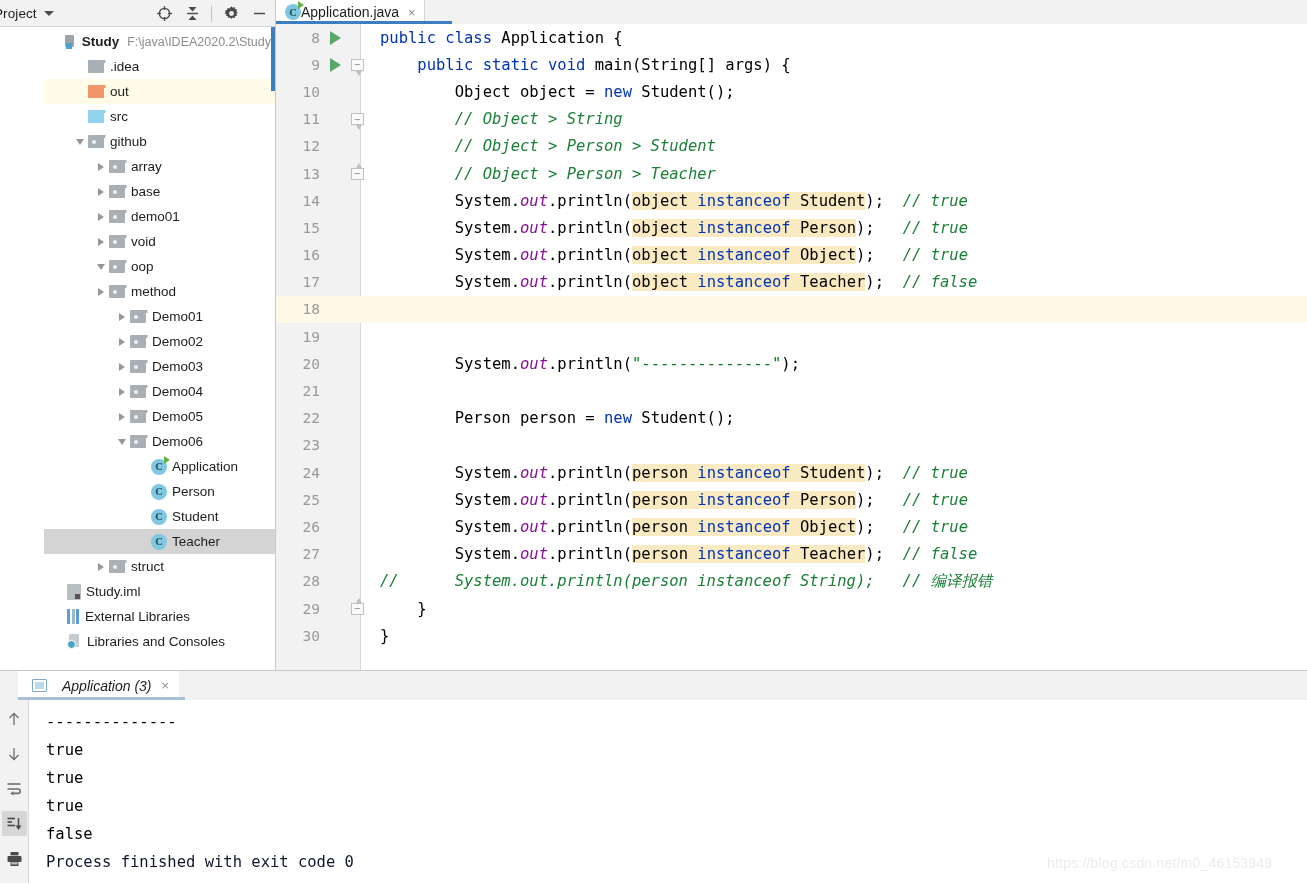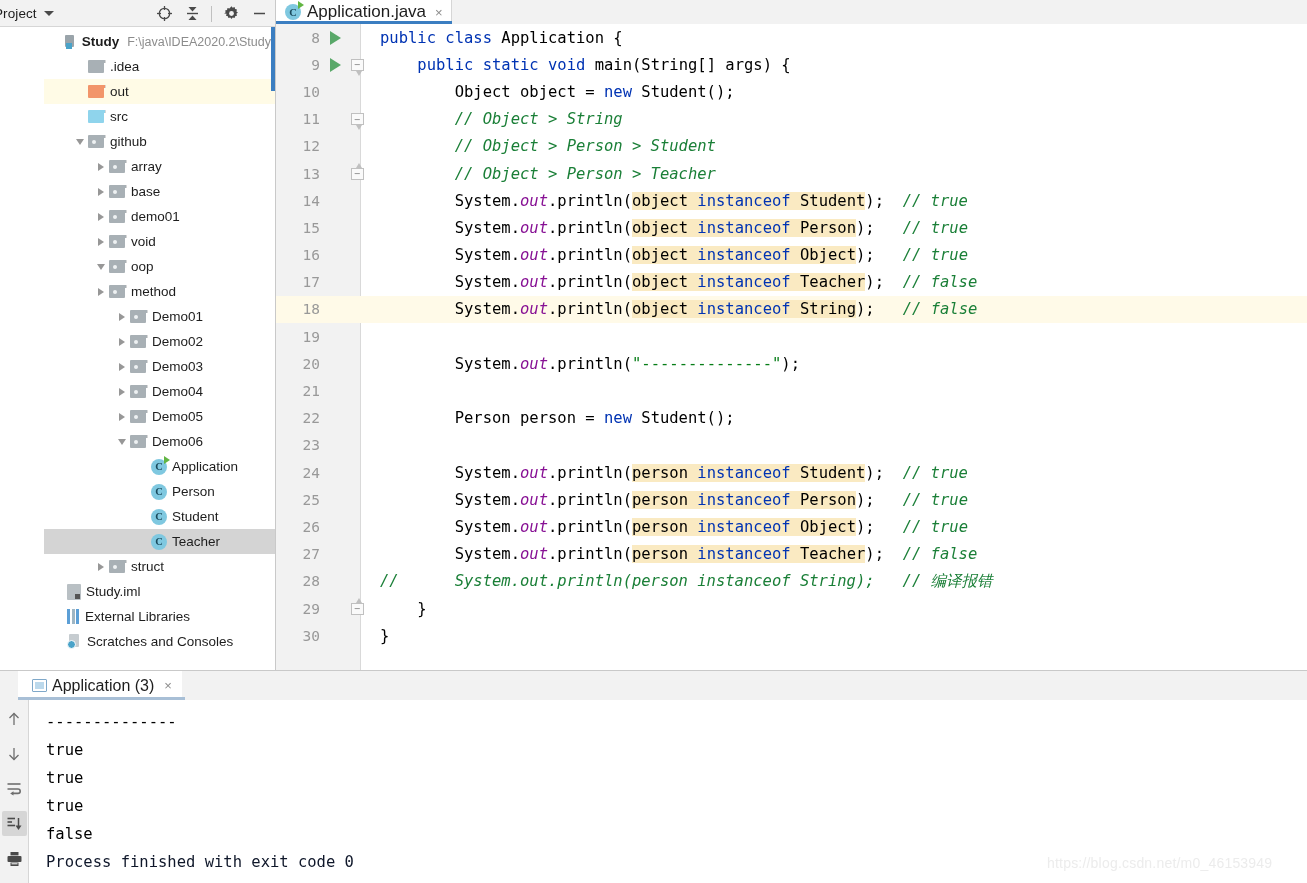--- a/index.html
+++ b/index.html
@@ -117,21 +117,21 @@
     position: absolute; left: 276px; top: 0;
     width: 1031px; height: 670px; background: #ffffff;
   }
   .tabbar { height: 24px; background: #f2f2f2; position: relative; }
   .tab {
     position: absolute; left: 0; top: 0; height: 24px;
     background: #ffffff; display: flex; align-items: center;
     padding: 0 8px 0 9px; border-right: 1px solid #d6d6d6;
   }
   .tab-underline { position:absolute; left:0; bottom:0; height:3px; background:#3b7ec1; width: 176px; }
-  .tab-name { margin-left: 6px; font-size: 17px; }
+  .tab-name { font-size: 14px; }
   .tab-close { margin-left: 9px; color:#8b8b8b; font-size: 13px; line-height: 1; }
 
   .code-area { position: absolute; left:0; top: 24px; width: 1031px; height: 646px; overflow: hidden; }
   .gutter-bg {
     position:absolute; left:0; top:0; width: 84px; height: 646px;
     background:#f2f2f2;
   }
   .gutter-line { position:absolute; left:84px; top:0; width:1px; height:646px; background:#d9d9d9; }
 
   .line {
@@ -176,21 +176,21 @@
   .console-tabbar { height:29px; background:#f2f2f2; position:relative; display:flex; align-items:center; }
   .c-tab {
     height:29px; background:#ffffff; display:flex; align-items:center;
     padding: 0 10px 0 14px; margin-left: 18px; position:relative;
   }
   .c-tab-underline { position:absolute; left:18px; bottom:0; height:3px; width:167px; background:#a8bfd6; }
   .c-tab-ico {
     width:15px;height:13px;border:1.7px solid #7fa8c9;border-radius:1px; position:relative; background:#fff;
   }
   .c-tab-ico::after{content:"";position:absolute;left:2px;top:2px;right:2px;bottom:2px;background:#bcd9ec;}
-  .c-tab-name { margin-left:5px; font-size:16px; }
+  .c-tab-name { margin-left:15px; font-size:14px;font-style:italic; }
   .c-tab-close { margin-left:10px; color:#8b8b8b; font-size:13px; }
 
   .c-body { position:absolute; left:0; top:29px; width:1307px; height:184px; }
   .c-toolbar {
     position:absolute; left:0; top:0; width:29px; height:184px;
     background:#f2f2f2; border-right:1px solid #d6d6d6;
     display:flex; flex-direction:column; align-items:center; padding-top:6px; gap:10px;
   }
   .c-btn { width:25px;height:25px;display:flex;align-items:center;justify-content:center;border-radius:2px; }
   .c-btn.active { background:#d6d6d6; }
@@ -496,21 +496,21 @@
           </span>
           <span class="t-label">External Libraries</span>
         </div>
         <div class="tree-row">
           <span style="width:6px;display:inline-block"></span>
           <span class="tw"></span>
           <span class="scr-ico">
             <span class="pg"></span>
             <span class="cl"></span>
           </span>
-          <span class="t-label">Scratches and Consoles</span>
+          <span class="t-label">Libraries and Consoles</span>
         </div>
       </div>
   </div>
 
   <div class="editor">
     <div class="tabbar">
       <div class="tab">
         <span class="cls-ico runnable">C</span>
         <span class="tab-name">Application.java</span>
         <span class="tab-close">×</span>
@@ -588,21 +588,20 @@
           <div class="line">
             <span class="ln">17</span>
             <span class="gut-run"></span>
             <span class="gut-fold"></span>
             <span class="code"><span class="pl">        System.</span><span class="fi">out</span><span class="pl">.println(</span><span class="pl hl">object </span><span class="k hl">instanceof </span><span class="pl hl">Teacher</span><span class="pl">);  </span><span class="cm">// false</span></span>
           </div>
           <div class="line caret">
             <span class="ln">18</span>
             <span class="gut-run"></span>
             <span class="gut-fold"></span>
-            <span class="code"><span class="pl">        System.</span><span class="fi">out</span><span class="pl">.println(</span><span class="pl hl">object </span><span class="k hl">instanceof </span><span class="pl hl">String</span><span class="pl">);   </span><span class="cm">// false</span></span>
           </div>
           <div class="line">
             <span class="ln">19</span>
             <span class="gut-run"></span>
             <span class="gut-fold"></span>
             <span class="code"></span>
           </div>
           <div class="line">
             <span class="ln">20</span>
             <span class="gut-run"></span>

